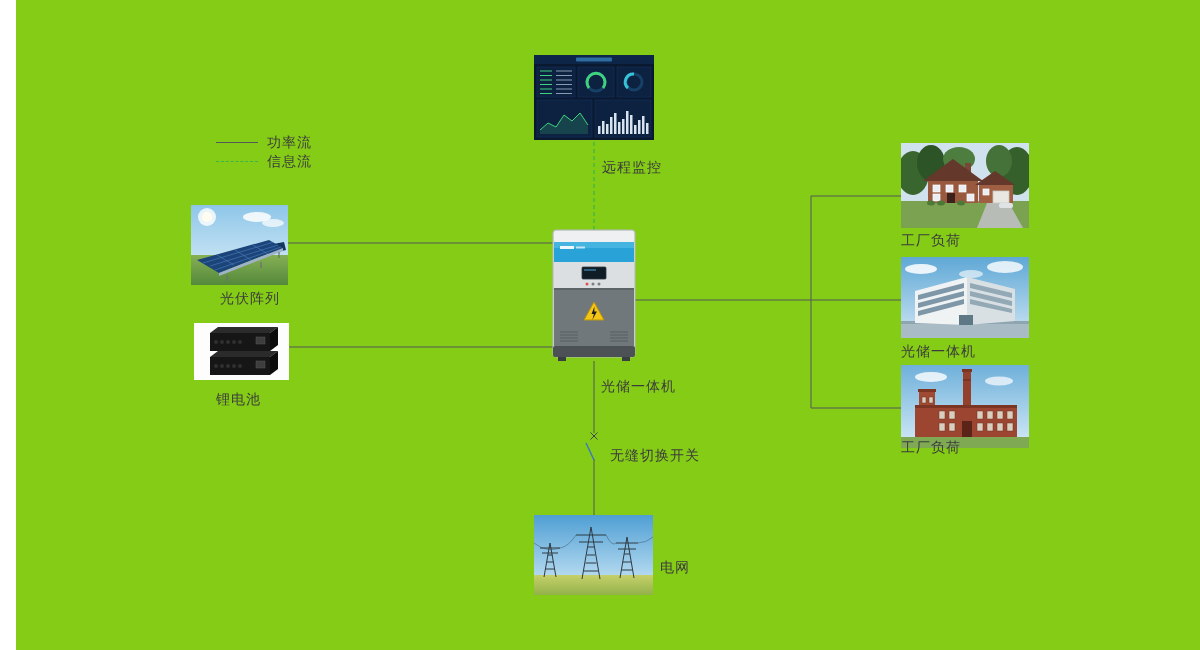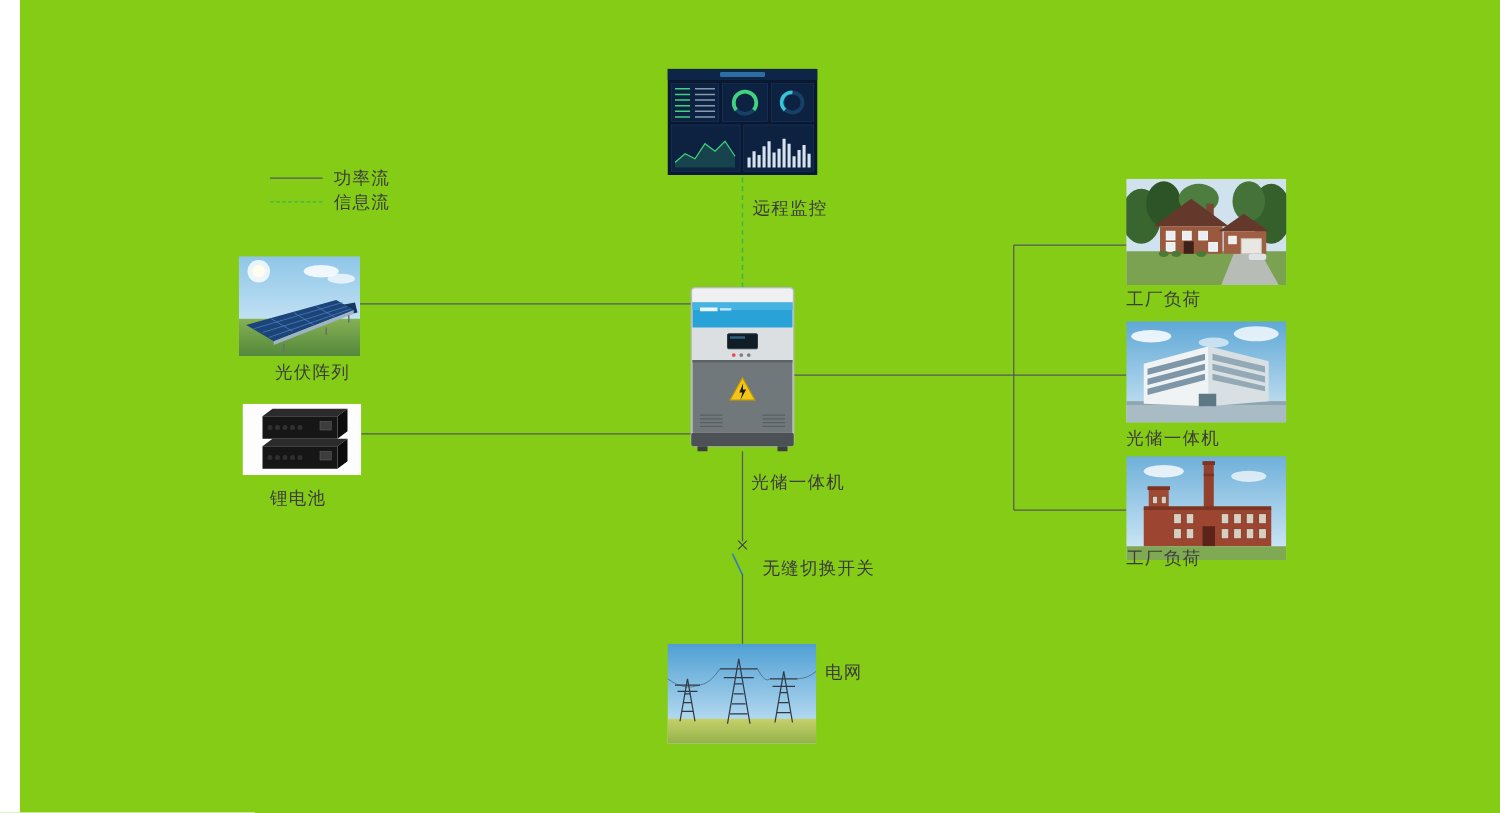--- a/index.html
+++ b/index.html
@@ -319,15 +319,15 @@
         <path d="M82 28 H104 M84 34 H102"></path>
       </g>
       <g stroke="#2f3a43" stroke-width="0.6" opacity="0.65" fill="none">
         <path d="M0 28 Q13 38 26 33"></path>
         <path d="M26 33 Q34 32 42 20"></path>
         <path d="M72 20 Q78 32 82 28"></path>
         <path d="M104 28 Q112 28 119 22"></path>
       </g>
     </svg>
   </figure>
-  <div class="label" style="left:644px; top:531px;">电网</div>
+  <div class="label" style="left:644px; top:560px;">电网</div>
 
 </div>
 
 </body></html>

